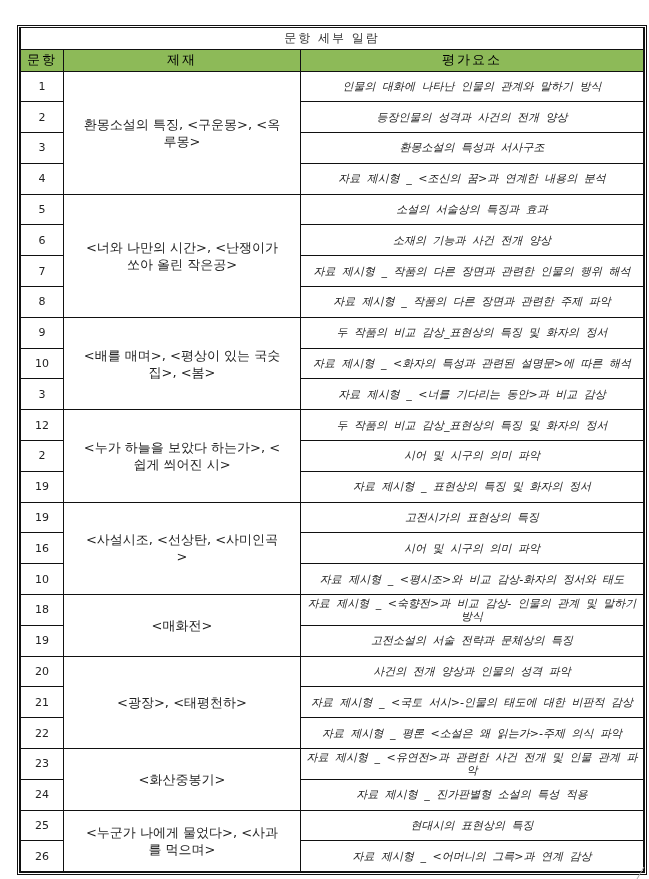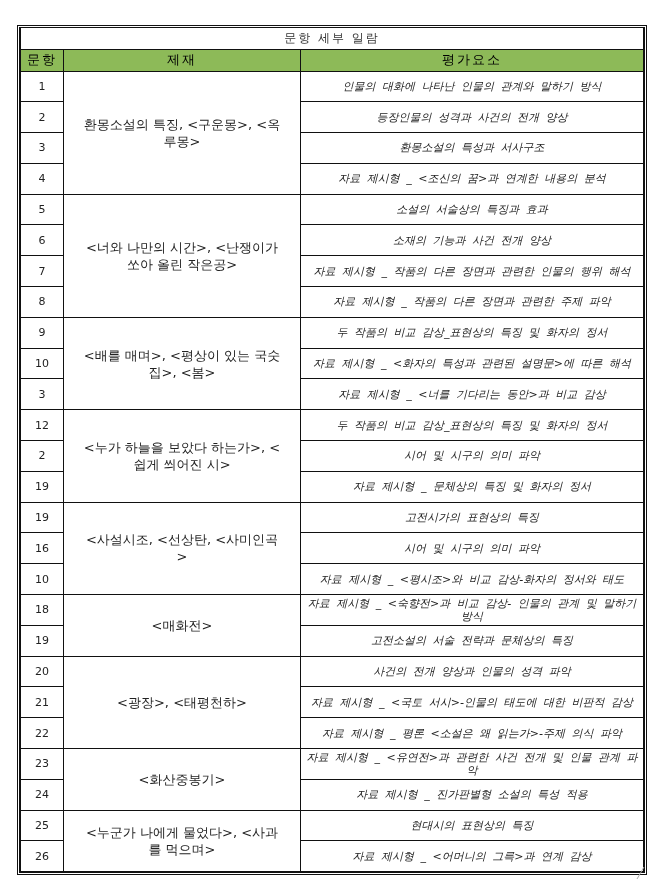--- a/index.html
+++ b/index.html
@@ -92,21 +92,21 @@
           <td class="num">12</td>
           <td class="topic" rowspan="3">&lt;누가 하늘을 보았다 하는가&gt;, &lt;쉽게 씌어진 시&gt;</td>
           <td class="elem">두 작품의 비교 감상_표현상의 특징 및 화자의 정서</td>
         </tr>
         <tr class="r">
           <td class="num">2</td>
           <td class="elem">시어 및 시구의 의미 파악</td>
         </tr>
         <tr class="r">
           <td class="num">19</td>
-          <td class="elem">자료 제시형 _ 문체상의 특징 및 화자의 정서</td>
+          <td class="elem">자료 제시형 _ 표현상의 특징 및 화자의 정서</td>
         </tr>
         <tr class="r first">
           <td class="num">19</td>
           <td class="topic" rowspan="3">&lt;사설시조, &lt;선상탄, &lt;사미인곡&gt;</td>
           <td class="elem">고전시가의 표현상의 특징</td>
         </tr>
         <tr class="r">
           <td class="num">16</td>
           <td class="elem">시어 및 시구의 의미 파악</td>
         </tr>

